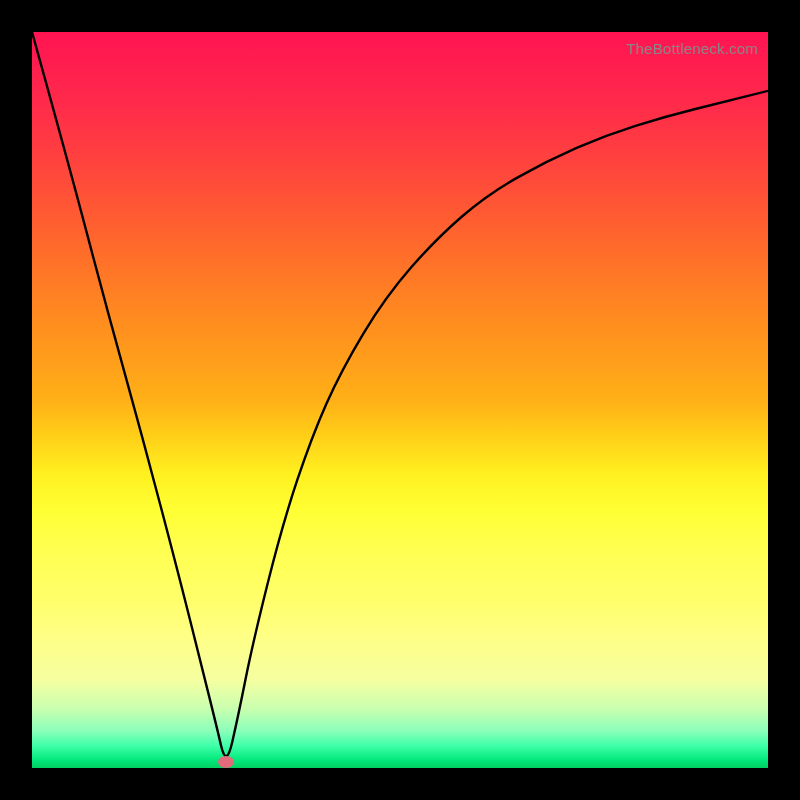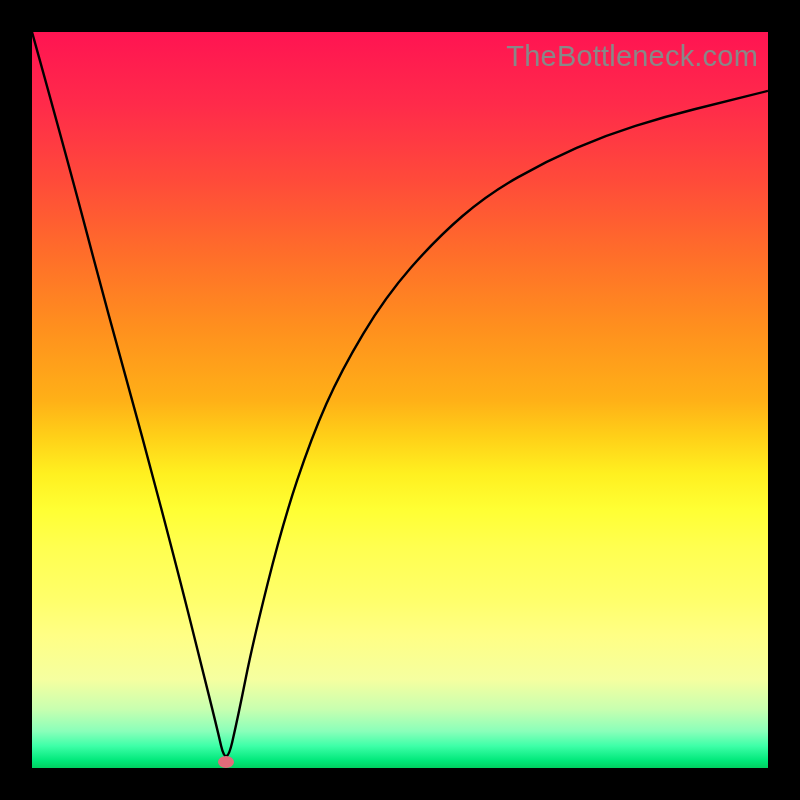--- a/index.html
+++ b/index.html
@@ -42,21 +42,21 @@
         #00e87a 99%,
         #00d060 100%
       );
       overflow: hidden;
     }
     .watermark {
       position: absolute;
       top: 8px;
       right: 10px;
       color: #888;
-      font-size: 29px;
+      font-size: 15px;
       font-weight: 500;
       letter-spacing: 0.2px;
       z-index: 5;
     }
     .marker {
       position: absolute;
       width: 16px;
       height: 12px;
       background: #e16b7a;
       border-radius: 50%;

